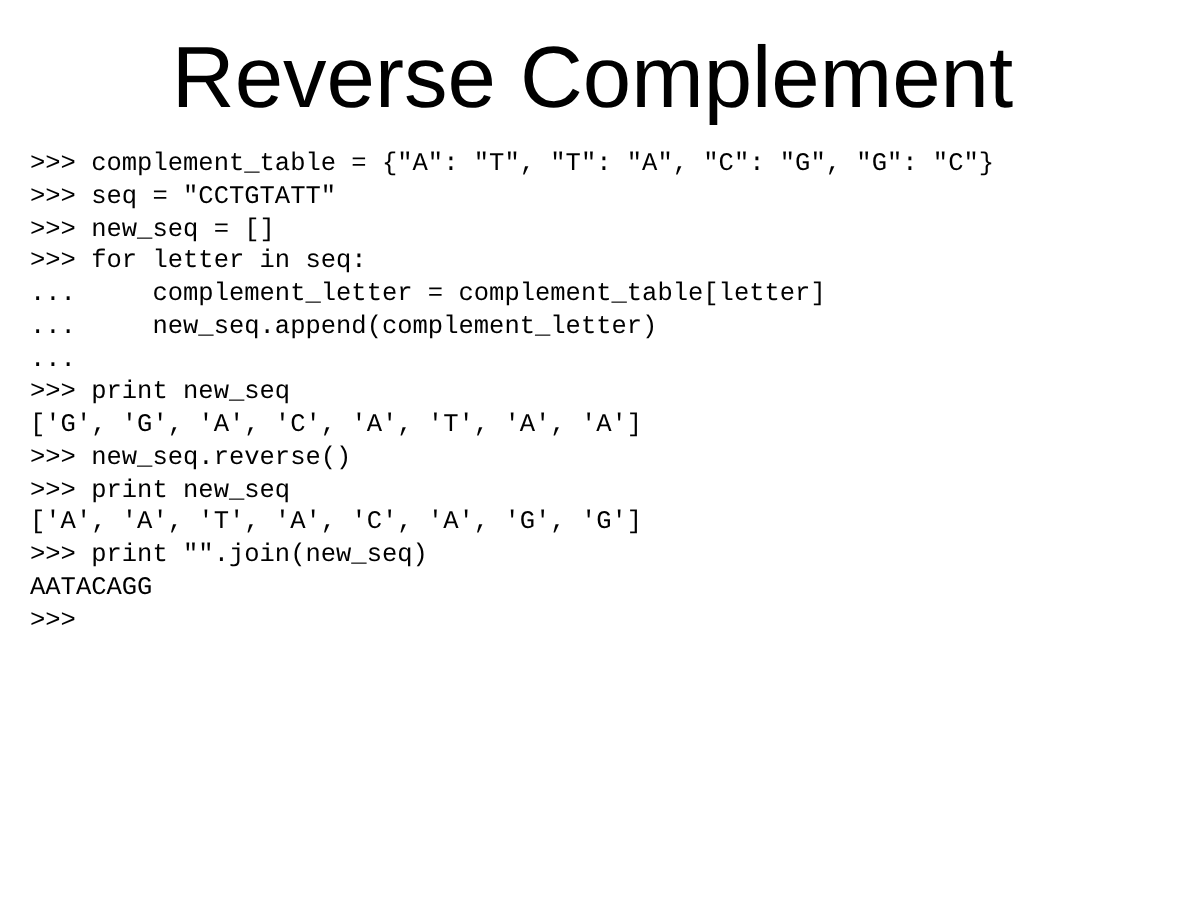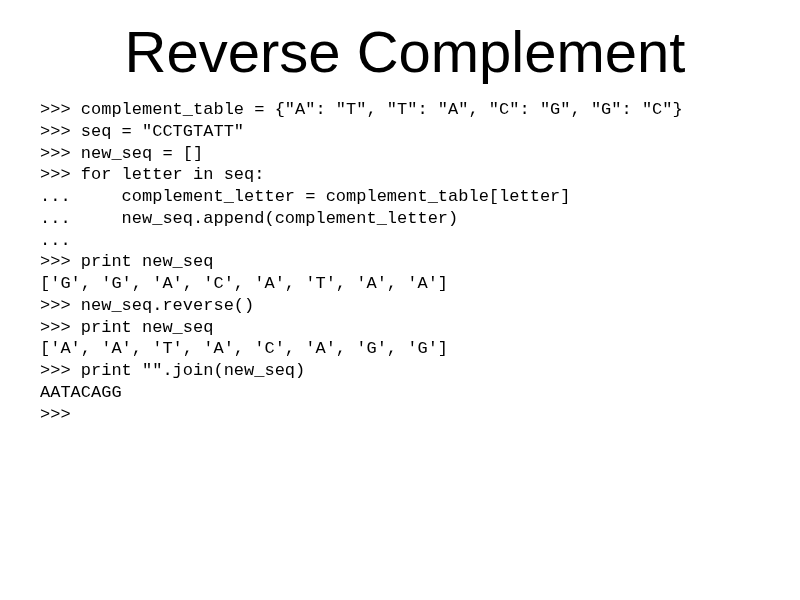--- a/index.html
+++ b/index.html
@@ -8,21 +8,21 @@
     width: 800px;
     height: 600px;
     background: #ffffff;
     font-family: Arial, Helvetica, sans-serif;
     overflow: hidden;
   }
   .slide {
     width: 800px;
     height: 600px;
     box-sizing: border-box;
-    padding: 18px 30px 30px 40px;
+    padding: 18px 30px 30px 20px;
   }
   .title {
     font-size: 58px;
     font-weight: 400;
     color: #000;
     margin: 0 0 14px 0;
     letter-spacing: 0px;
     text-align: center;
   }
   .code {

